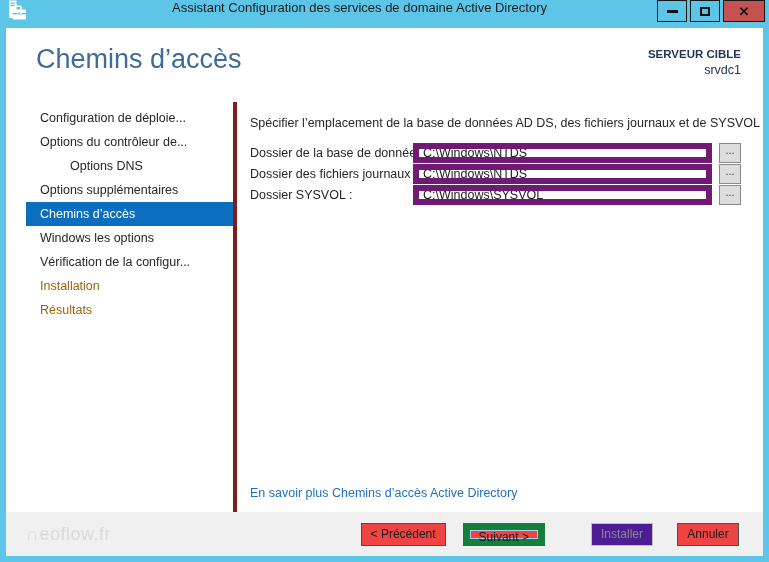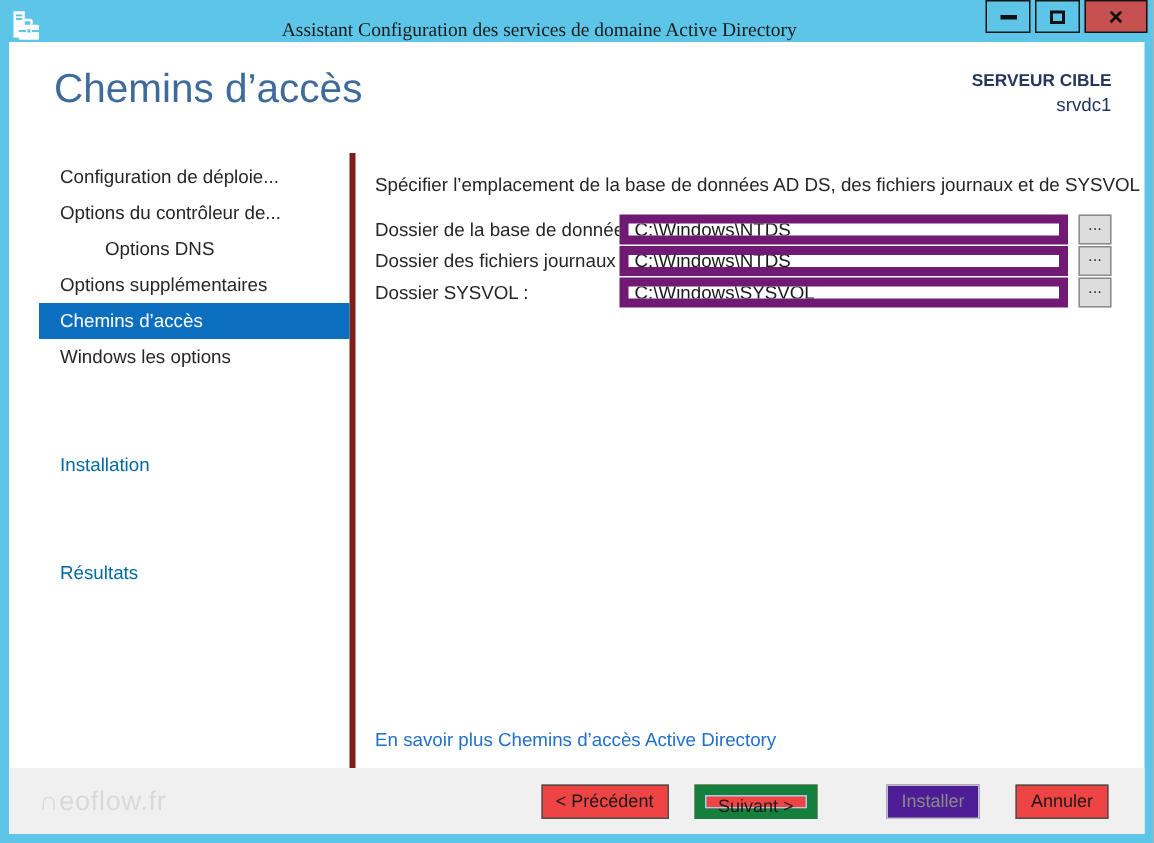--- a/index.html
+++ b/index.html
@@ -2,21 +2,21 @@
 <html><head>
 <meta charset="utf-8">
 <style>
   * { margin:0; padding:0; box-sizing:border-box; }
   html,body { background:#9a9a9a; }
   body { font-family:"Liberation Sans", sans-serif; }
 
   .window { position:relative; width:769px; height:562px; background:#5CC5E8; overflow:hidden; }
 
   
-  .titlebar { height:28px; position:relative; display:flex; align-items:flex-end;font-family:Liberation Serif, serif; }
+  .titlebar { height:28px; position:relative; display:flex; align-items:flex-start; }
   .app-icon { margin-left:8px; width:19px; height:21px; flex:none; }
   .titlebar-text { position:absolute; left:60px; right:110px; text-align:center; font-size:13px; color:#1B1B1B; white-space:nowrap; }
   .win-controls { position:absolute; right:4px; top:0; display:flex; gap:3px; }
   .win-btn { width:30px; height:22px; background:#5CC5E8; border:1px solid #151515; display:flex; align-items:center; justify-content:center; cursor:default; }
   .win-btn.close { background:#C75050; width:42px; }
   .glyph-min { width:11px; height:3px; background:#111; }
   .glyph-max { width:10px; height:9px; border:2px solid #111; background:transparent; }
   .glyph-close { font-size:13px; font-weight:700; color:#111; line-height:1; }
 
   
@@ -26,21 +26,21 @@
   .page-title { font-size:27px; font-weight:300; color:#3E6B99; }
   .target-server { text-align:right; color:#24365C; padding-top:2px; line-height:16px; }
   .ts-label { font-size:11.5px; font-weight:700; }
   .ts-name { font-size:12.5px; }
 
   .body-row { flex:1; display:flex; padding-left:20px; min-height:0; }
   .sidebar { width:211px; flex:none; border-right:4px solid #7f1d1d; padding-top:4px; }
   .nav-item { height:24px; line-height:24px; padding-left:14px; font-size:12.5px; color:#262626; white-space:nowrap; overflow:hidden; cursor:default; }
   .nav-item.child { padding-left:44px; }
   .nav-item.selected { background:#0B6EBF; color:#FFFFFF; }
-  .nav-item.disabled { color:#0369a1;margin-top:48px; }
+  .nav-item.disabled { color:#a16207; }
 
   .main { flex:1; position:relative; padding:6px 22px 0 13px; min-width:0; }
   .instruction { font-size:12.5px; color:#262626; margin:8px 0 13px; white-space:nowrap; }
   .field-row { display:flex; align-items:center; height:20px; margin-bottom:1px; }
   .field-label { width:163px; flex:none; font-size:12.5px; color:#262626; white-space:nowrap; }
   .field-input { width:300px; height:20px; border:6px solid #701a75; background:#fff; font-family:inherit; font-size:12.5px; color:#1A1A1A; padding:0 4px; }
   .browse-btn { width:22px; height:20px; margin-left:7px; flex:none; background:#DDDDDD; border:1px solid #8A8A8A; font-family:inherit; font-size:11px; line-height:8px; color:#333; padding:0 0 6px 0; cursor:default; }
   .learn-more { position:absolute; left:13px; bottom:12px; font-size:12.5px; color:#2170C9; text-decoration:none; white-space:nowrap; cursor:pointer; }
 
   
@@ -94,20 +94,21 @@
 
     <div class="body-row">
 
       <div class="sidebar">
         <div class="nav-item">Configuration de déploie...</div>
         <div class="nav-item">Options du contrôleur de...</div>
         <div class="nav-item child">Options DNS</div>
         <div class="nav-item">Options supplémentaires</div>
         <div class="nav-item selected">Chemins d’accès</div>
         <div class="nav-item">Windows les options</div>
+        <div class="nav-item">Vérification de la configur...</div>
         <div class="nav-item disabled">Installation</div>
         <div class="nav-item disabled">Résultats</div>
       </div>
 
       <div class="main">
         <div class="instruction">Spécifier l’emplacement de la base de données AD DS, des fichiers journaux et de SYSVOL</div>
 
         <div class="field-row">
           <div class="field-label">Dossier de la base de données :</div>
           <input class="field-input" type="text" value="C:\Windows\NTDS" style="">

